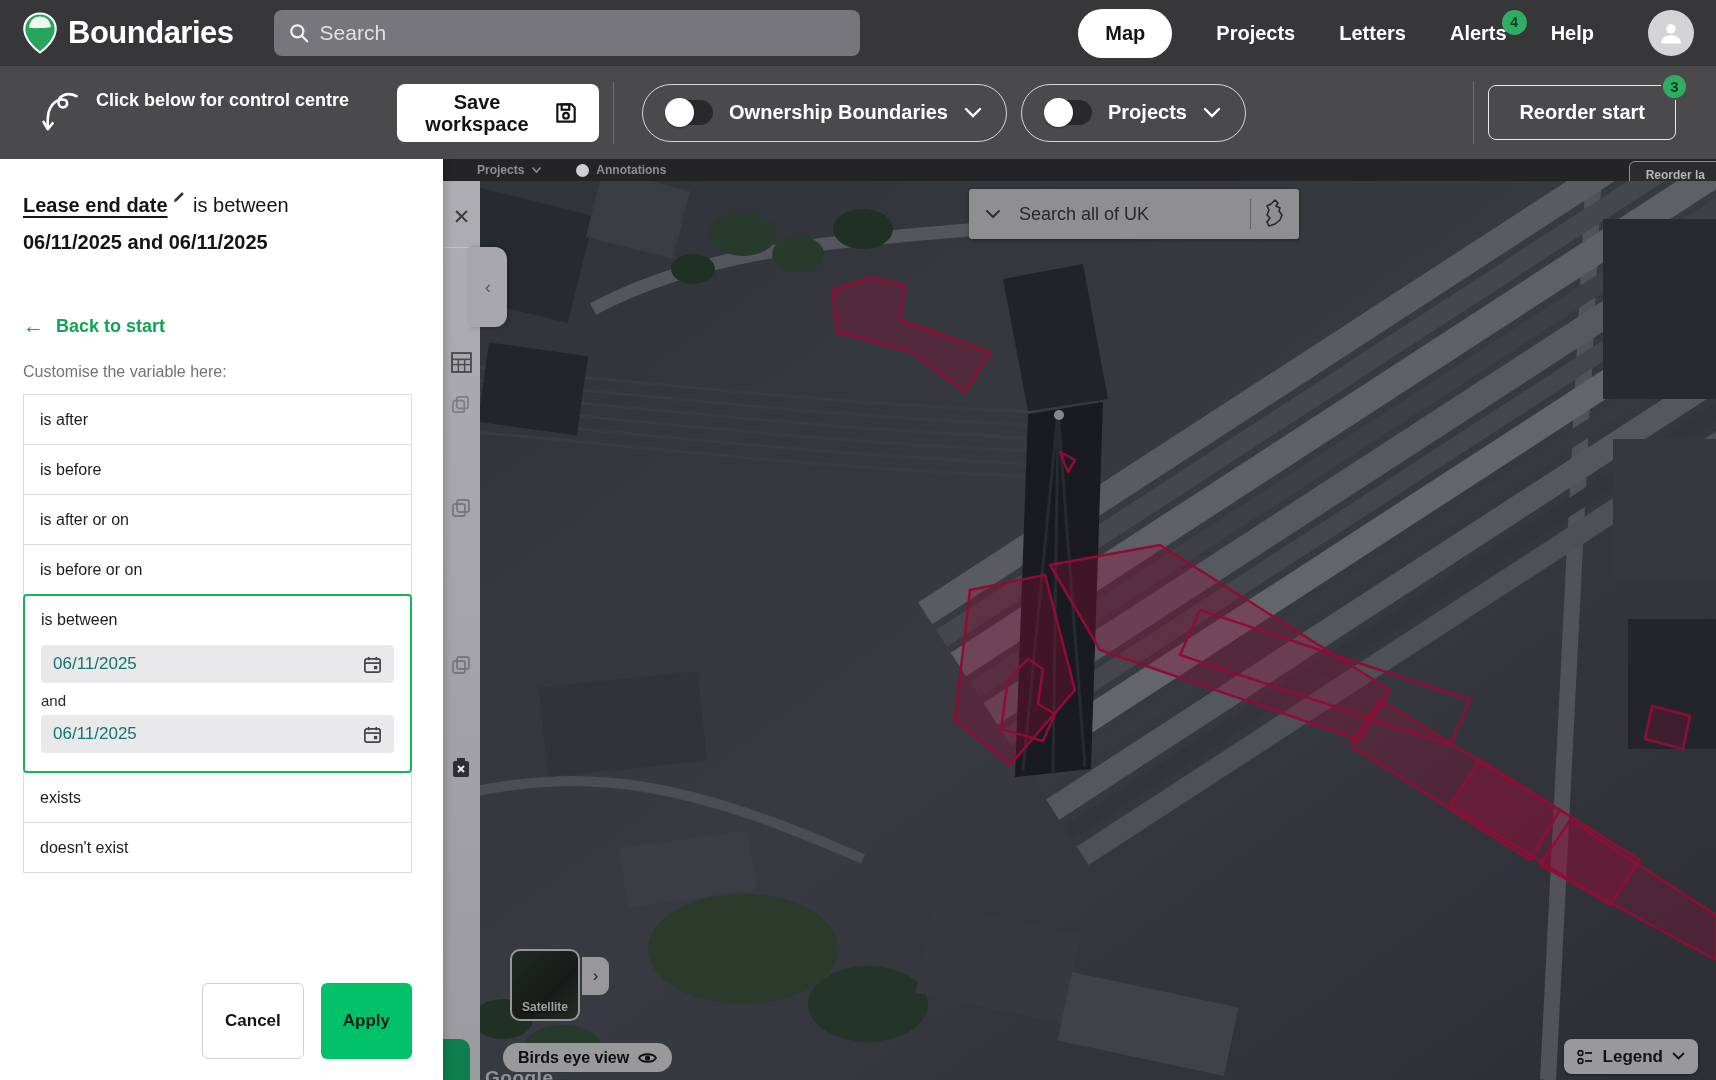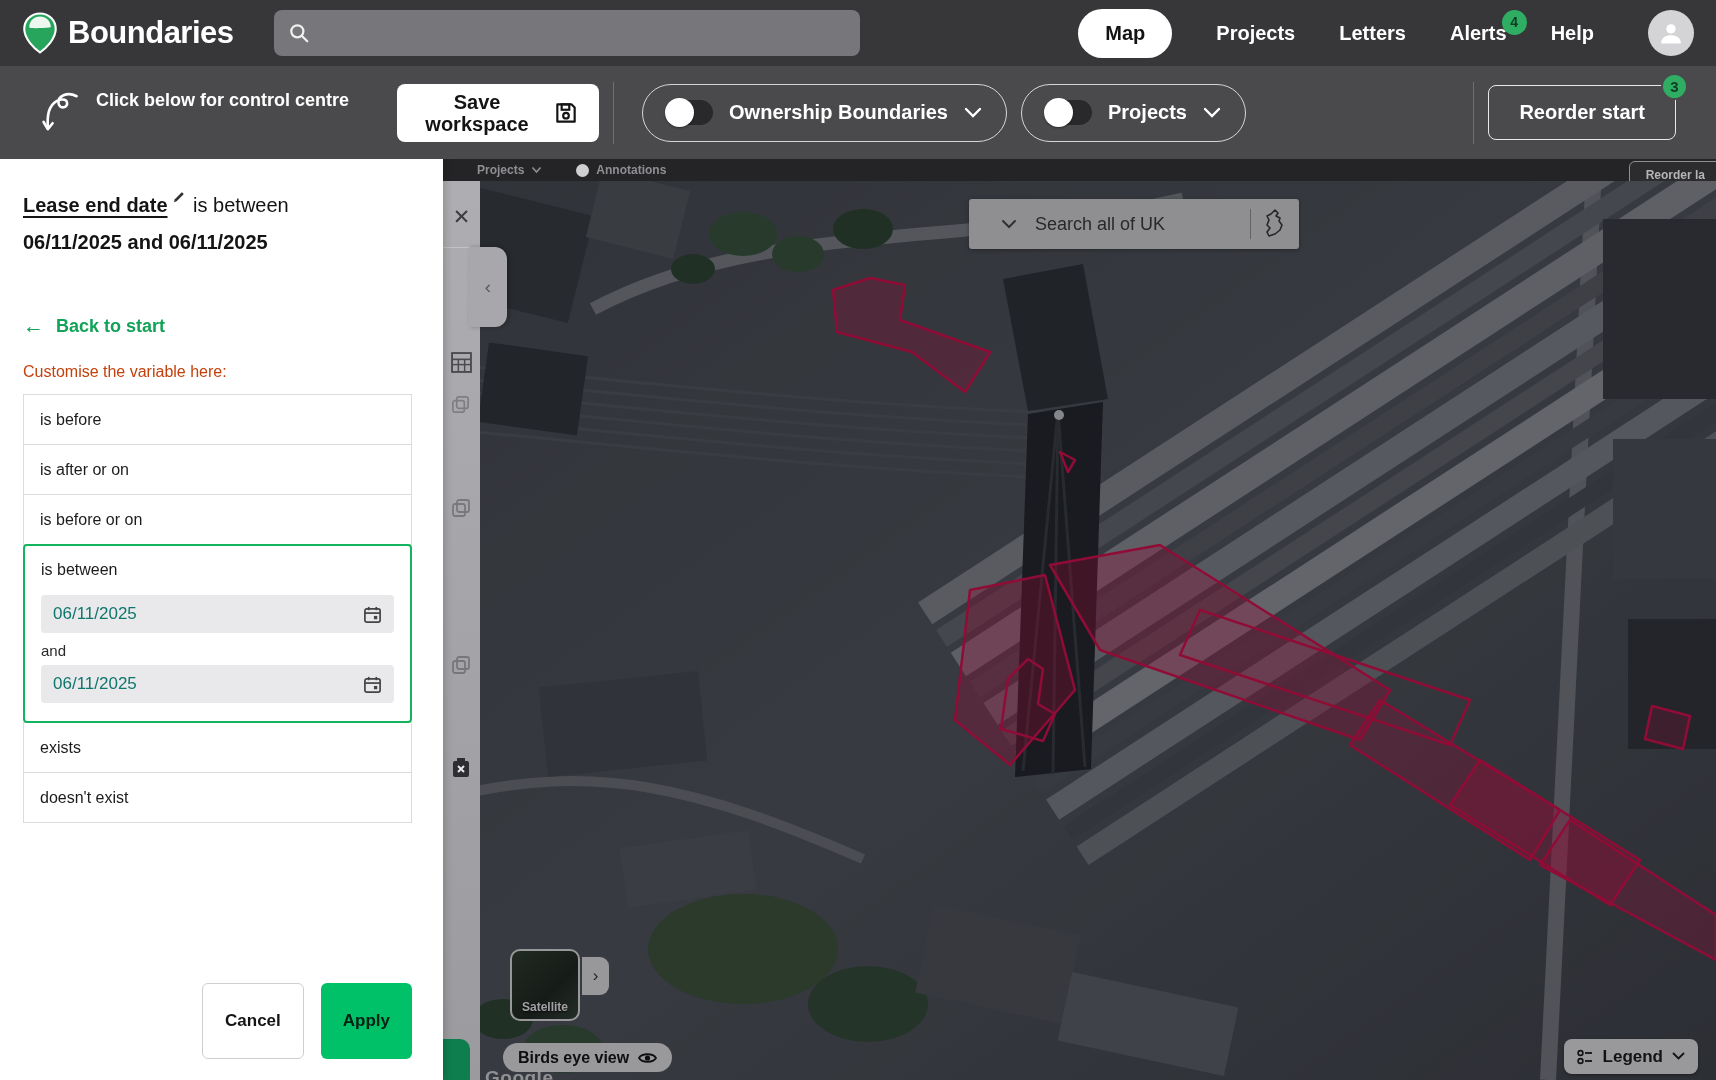--- a/index.html
+++ b/index.html
@@ -102,21 +102,21 @@
 
   
   .panel { position:absolute; left:0; top:159px; width:443px; bottom:0; background:#fff; z-index:5;
            box-shadow:2px 0 8px rgba(0,0,0,.18); }
   .panel-title { margin:33px 31px 0 23px; font-size:20px; color:#141414; line-height:1.3; }
   .panel-title .var { font-weight:bold; text-decoration:underline; text-underline-offset:4px; cursor:pointer; }
   .panel-title .pencil { position:relative; top:-8px; margin:0 3px 0 4px; display:inline-block; }
   .panel-values { margin:13px 31px 0 23px; font-size:20px; font-weight:bold; color:#141414; }
   .back-link { margin:60px 0 0 23px; display:flex; align-items:center; gap:12px; color:#12a258;
                font-size:18px; font-weight:bold; cursor:pointer; width:max-content; }
-  .customise { margin:25px 0 0 23px; font-size:16px; color:#c2410c; }
+  .customise { margin:25px 0 0 23px; font-size:16px; color:#737373; }
   .opt-list { margin:13px 31px 0 23px; }
   .opt-row { border:1px solid #dcdcdc; margin-top:-1px; height:51px; display:flex; align-items:center;
              padding-left:16px; font-size:16px; color:#1c1c1e; background:#fff; cursor:pointer; }
   .opt-row:first-child { margin-top:0; }
   .opt-selected { border:2px solid #14b45f; border-radius:4px; margin-top:-1px; padding:15px 16px 18px;
                   background:#fff; position:relative; z-index:1; }
   .opt-selected .sel-label { font-size:16px; color:#1c1c1e; }
   .date-input { margin-top:16px; height:38px; background:#e9e9eb; border-radius:4px; display:flex;
                 align-items:center; padding:0 12px; }
   .date-input input { flex:1; border:none; outline:none; background:transparent; font-size:17px;
@@ -144,20 +144,21 @@
     </span>
     <span class="brand">Boundaries</span>
   </div>
   <div class="nav-search">
     <span>
       <svg width="22" height="22" viewBox="0 0 20 20">
           <circle cx="8.5" cy="8.5" r="5.5" fill="none" stroke="#f0f0f0" stroke-width="2"></circle>
           <line x1="12.7" y1="12.7" x2="17.5" y2="17.5" stroke="#f0f0f0" stroke-width="2" stroke-linecap="round"></line>
         </svg>
     </span>
+    <input type="text" placeholder="Search" style="">
   </div>
   <nav class="nav-links">
     <span class="nav-link active">Map</span>
     <span class="nav-link">Projects</span>
     <span class="nav-link">Letters</span>
     <span class="nav-link">
       <span>Alerts</span>
       <span class="nav-badge">4</span>
     </span>
     <span class="nav-link">Help</span>
@@ -299,21 +300,21 @@
       <polygon points="607,406 717,386 947,531 917,581 657,491" fill="rgba(228,16,80,0.33)"></polygon>
       <polygon points="757,451 1027,541 1007,586 737,496" fill="none"></polygon>
       <polygon points="937,541 1117,651 1087,701 907,586" fill="rgba(228,16,80,0.30)"></polygon>
       <polygon points="1037,601 1197,701 1167,746 1007,646" fill="rgba(228,16,80,0.30)"></polygon>
       <polygon points="1127,661 1273,756 1273,801 1097,706" fill="rgba(228,16,80,0.30)"></polygon>
       <polygon points="1209,547 1247,557 1240,590 1202,580" fill="rgba(228,16,80,0.25)"></polygon>
       <polygon points="565,520 585,500 600,510 595,545 612,555 600,582 558,570" fill="none"></polygon>
     </g>
   </svg>
 
-  <div class="uk-search map-ctl" style="position: absolute; left: 526px; top: 40px; padding-left: 16px;">
+  <div class="uk-search map-ctl" style="position: absolute; left: 526px; top: 30px;">
     <span class="chev">
       <svg width="16" height="10" viewBox="0 0 16 10">
           <path d="M2 2 L8 8 L14 2" fill="none" stroke="#4a4a4a" stroke-width="2" stroke-linecap="round"></path>
         </svg>
     </span>
     <span class="txt">Search all of UK</span>
     <span class="div"></span>
     <span class="ukicon">
       <svg width="22" height="30" viewBox="0 0 22 30">
           <path d="M12,1 l3,3 l-2,3 l4,2 l-1,3 l3,4 l-2,5 l-5,4 l-6,2 l-2,-4 l3,-4 l-3,-3 l2,-5 l-2,-4 l4,-2 z" fill="none" stroke="#3a3a3c" stroke-width="1.6" stroke-linejoin="round"></path>
@@ -426,20 +427,21 @@
   </div>
   <div class="panel-values">06/11/2025 and 06/11/2025</div>
 
   <div class="back-link">
     <span style="font-size:21px;">←</span>
     <span>Back to start</span>
   </div>
   <div class="customise">Customise the variable here:</div>
 
   <div class="opt-list">
+    <div class="opt-row">is after</div>
     <div class="opt-row">is before</div>
     <div class="opt-row">is after or on</div>
     <div class="opt-row">is before or on</div>
 
     <div class="opt-selected">
       <div class="sel-label">is between</div>
       <div class="date-input">
         <input type="text" value="06/11/2025" style="">
         <span>
           <svg width="19" height="19" viewBox="0 0 20 20">

